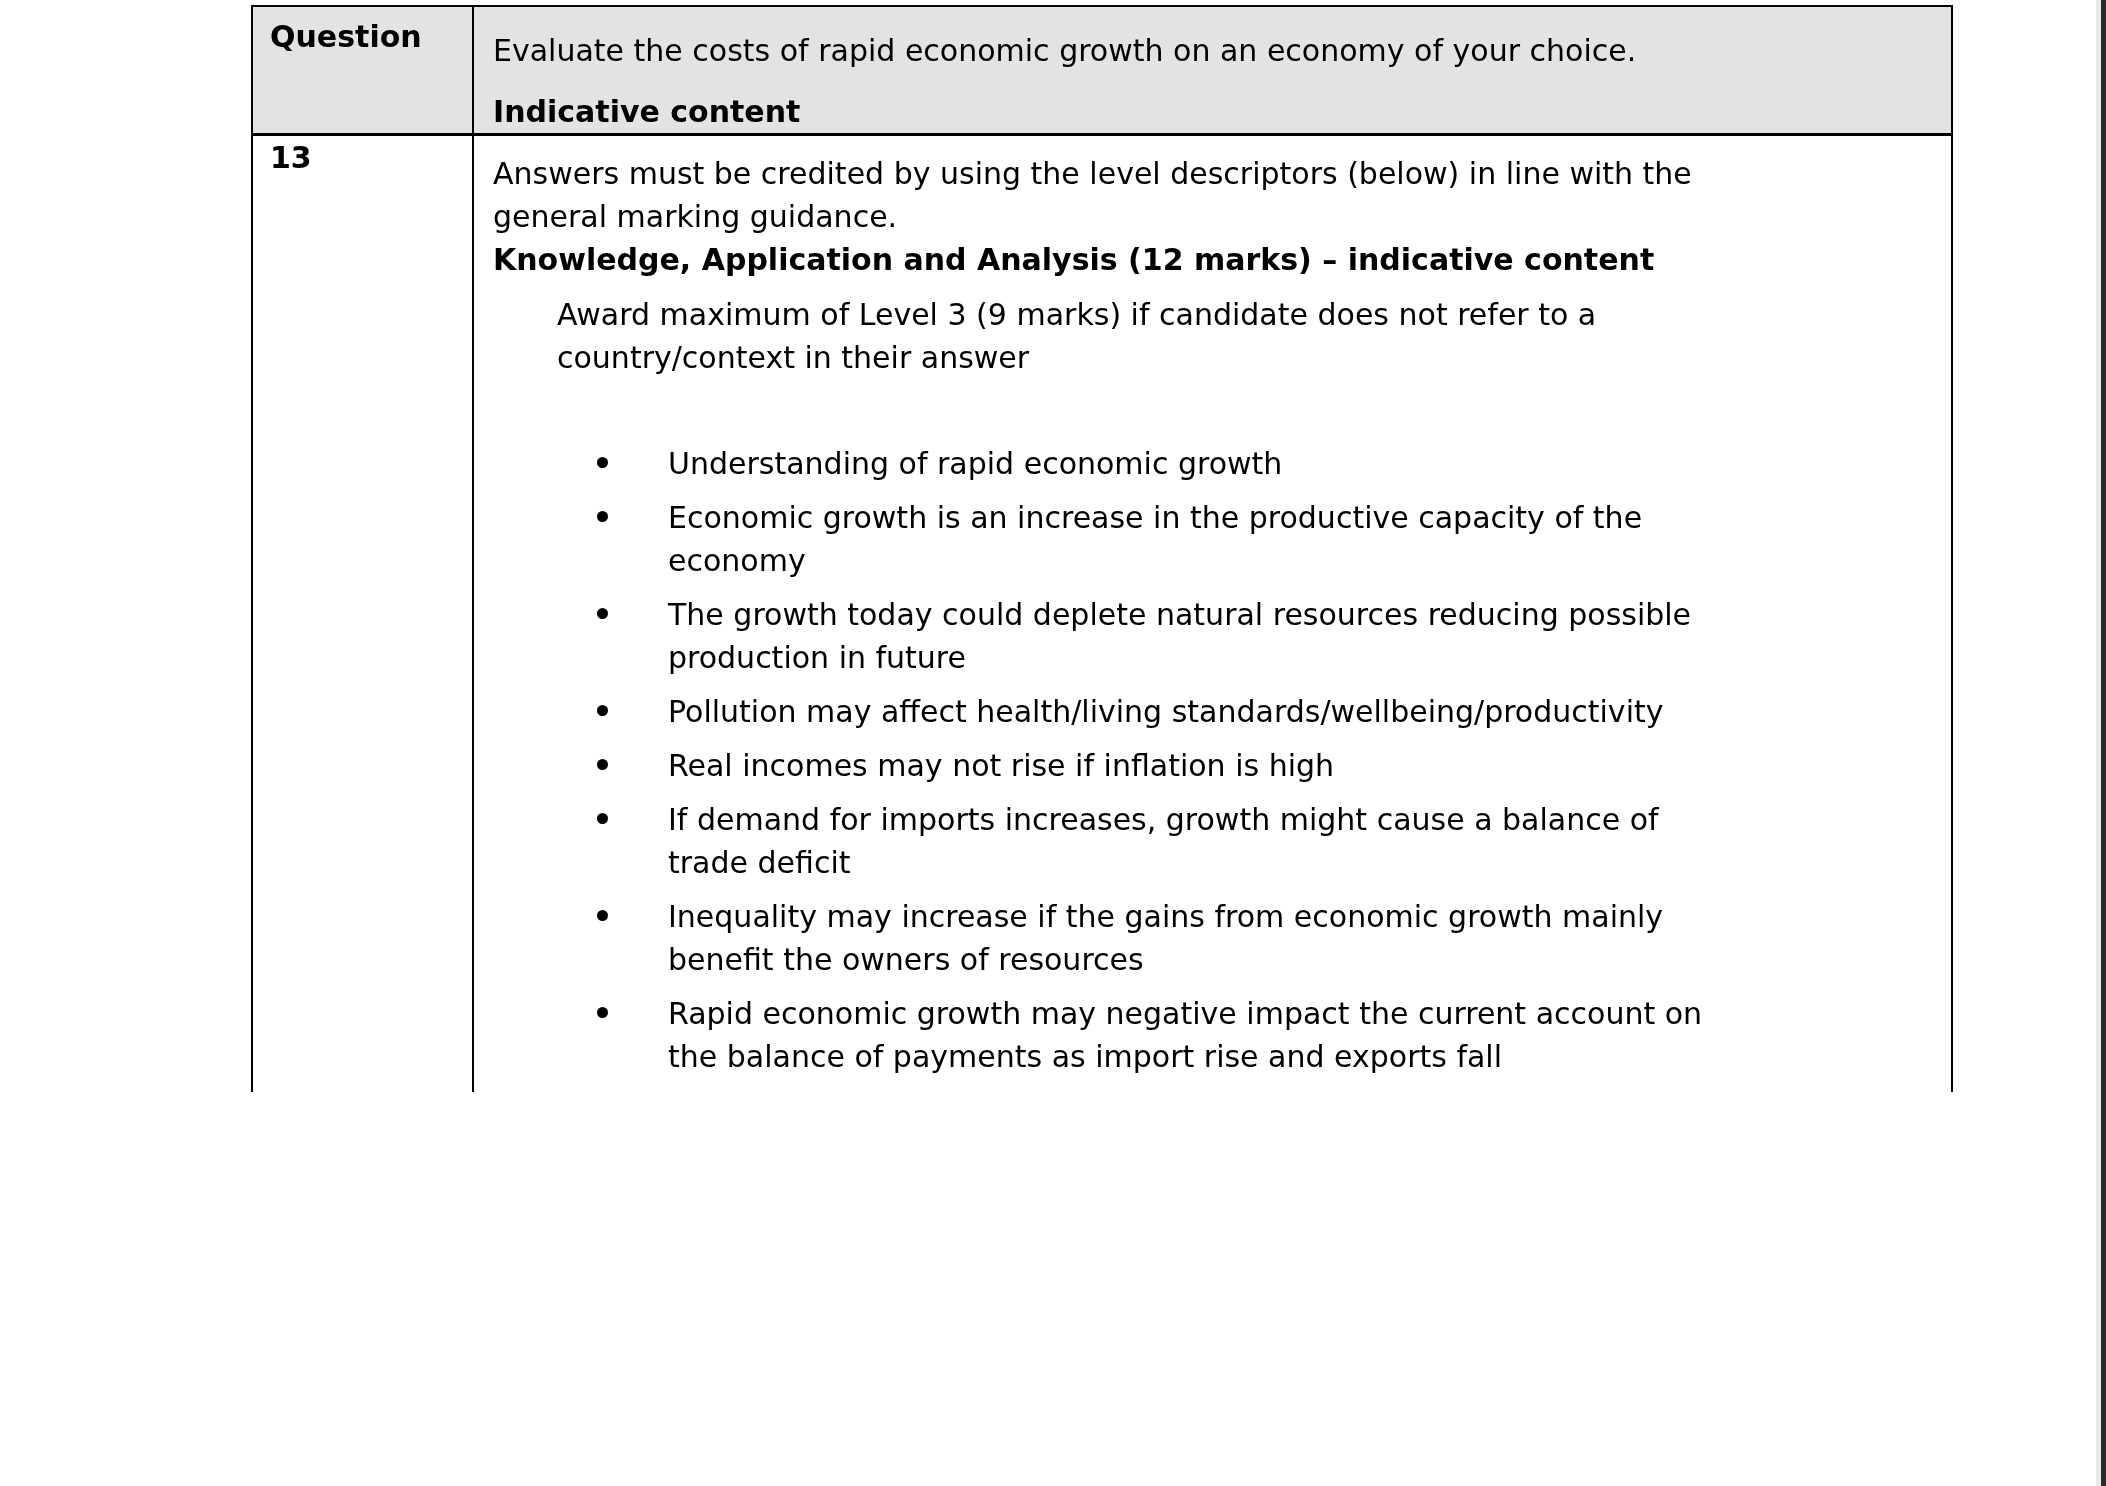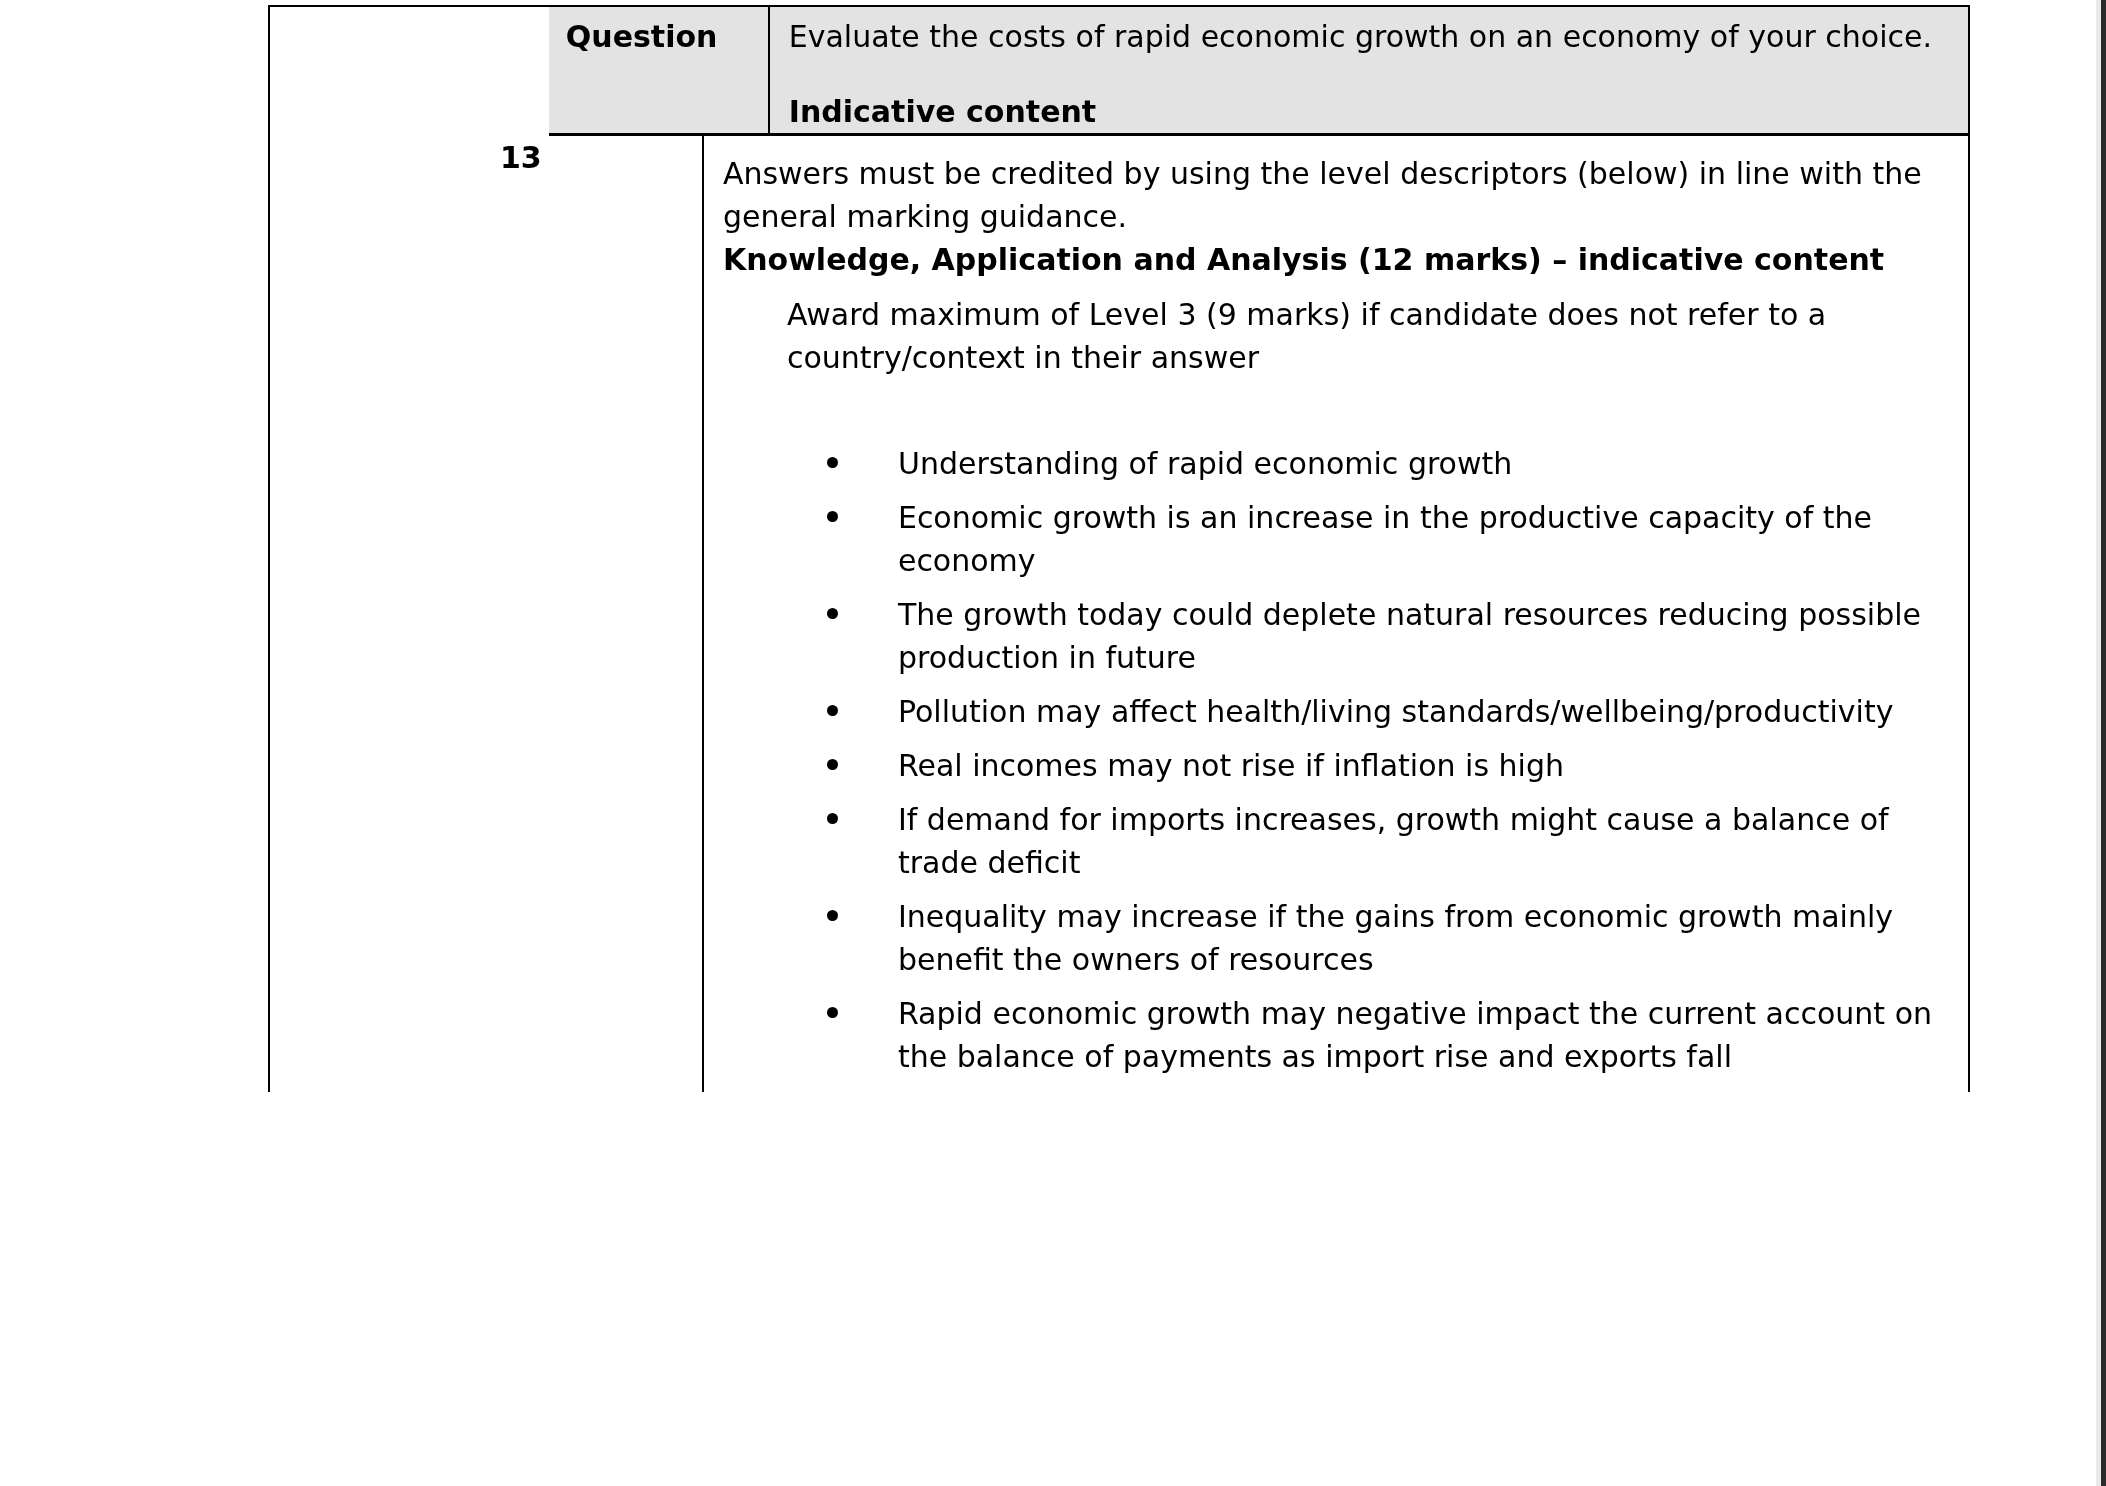--- a/index.html
+++ b/index.html
@@ -17,51 +17,50 @@
   .edge-light {
     position: absolute; top: 0; bottom: 0; right: 5px; width: 5px;
     background: #e9e9e9;
   }
   .edge-dark {
     position: absolute; top: 0; bottom: 0; right: 0; width: 5px;
     background: #2b2b2b;
   }
   .doc-table {
     position: absolute;
-    left: 268px;
+    left: 251px;
     top: 5px;
     width: 1702px;
     height: 1087px;
     box-sizing: border-box;
     border: 2px solid #000000;
     border-bottom: none;
     display: flex;
     flex-direction: column;
-    align-items: flex-end;
   }
   .row { display: flex; }
   .row-header {
     background: #e3e3e3;
     height: 129px;
     box-sizing: border-box;
     border-bottom: 3px solid #000000;
     flex-shrink: 0;
   }
   .row-body { flex: 1; overflow: hidden; }
   .cell { box-sizing: border-box; }
   .cell-q {
     width: 221px;
     flex-shrink: 0;
     border-right: 2px solid #000000;
     padding: 8px 10px 0 17px;
   }
   .row-body .cell-q { padding-top: 0; }
   .cell-c {
     flex: 1;
-    padding: 8px 36px 0 19px;
+    padding: 22px 36px 0 19px;
     overflow: hidden;
   }
   .row-header .cell-c { display: flex; flex-direction: column; }
   .row-header .spacer { flex: 1; }
   .row-body .cell-c { padding-top: 16px; }
   .bold { font-weight: bold; }
   .para { margin: 0; white-space: pre-line; }
   .h-guidance { margin: 0 0 14px 0; }
   .p1 { }
   .p2 { margin-bottom: 32px; }

